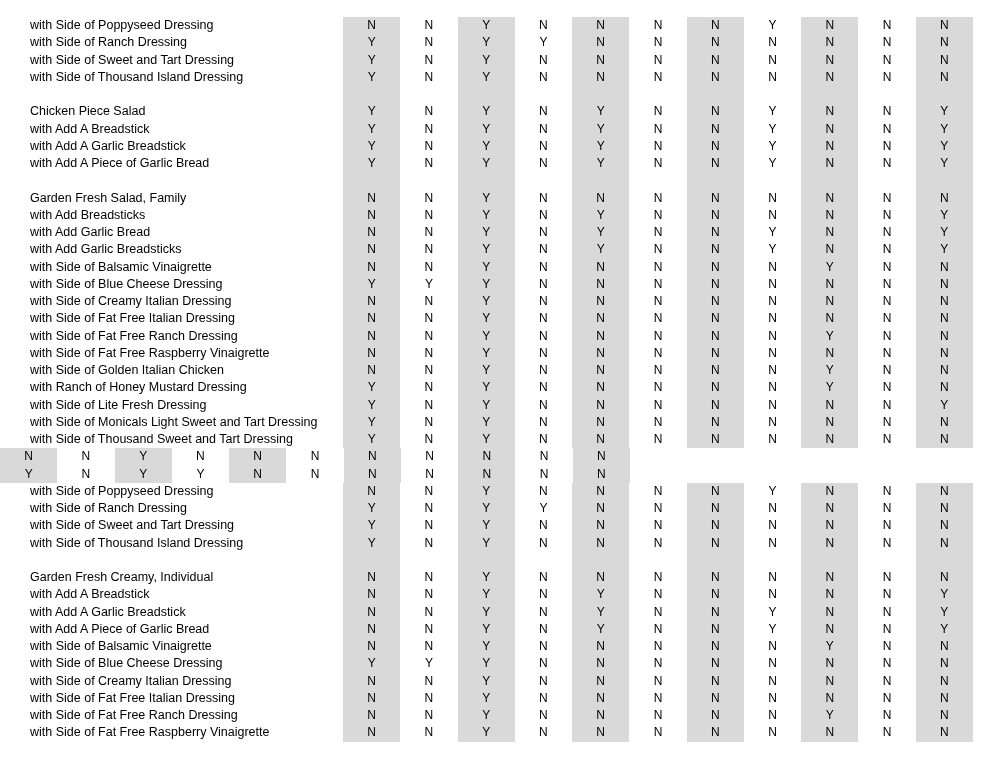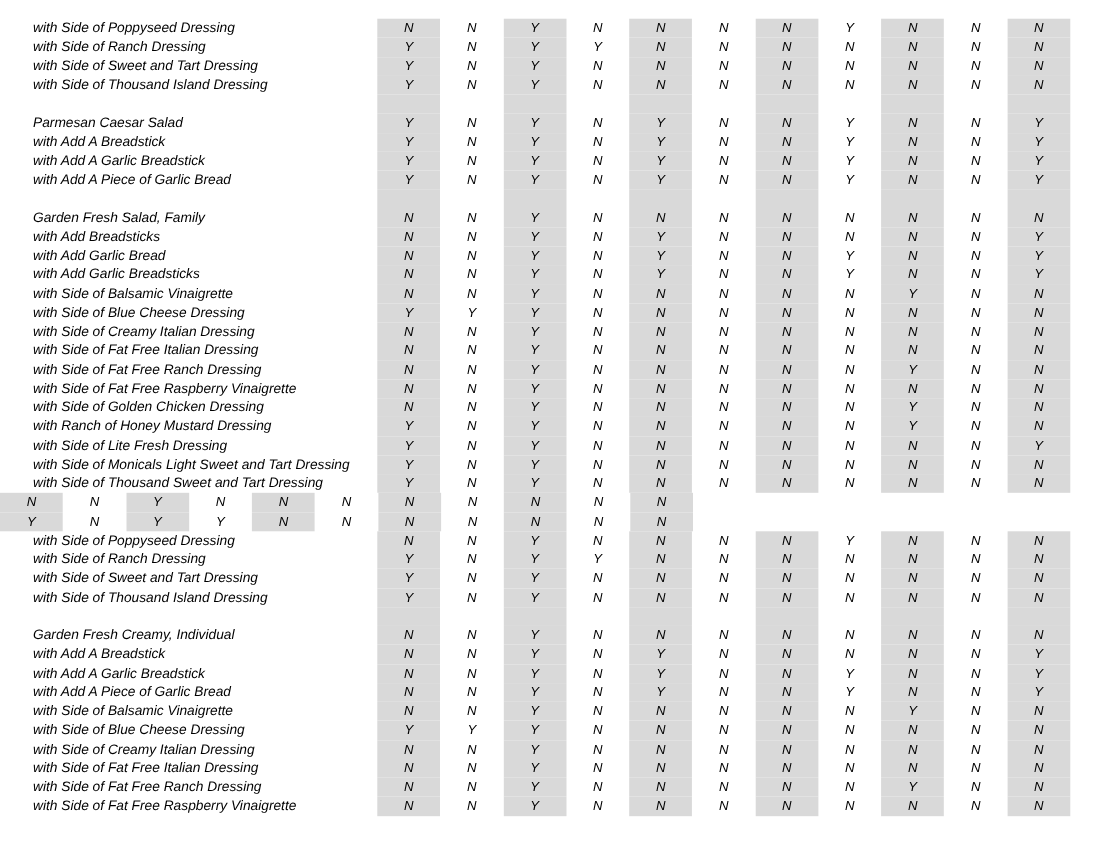--- a/index.html
+++ b/index.html
@@ -9,21 +9,20 @@
     position: relative;
     width: 1000px;
     height: 773px;
     background: #ffffff;
     overflow: hidden;
   }
   .grid {
     position: absolute;
     top: 17px;
     left: 0;
-    font-style: italic;
   }
   .row {
     display: flex;
     height: 17.25px;
     align-items: stretch;
   }
   .label {
     width: 343px;
     padding-left: 30px;
     font-size: 12.5px;
@@ -110,21 +109,21 @@
         <div class="cell"></div>
         <div class="cell band" style="background: rgb(217, 217, 217);"></div>
         <div class="cell"></div>
         <div class="cell band" style="background: rgb(217, 217, 217);"></div>
         <div class="cell"></div>
         <div class="cell band" style="background: rgb(217, 217, 217);"></div>
         <div class="cell"></div>
         <div class="cell band" style="background: rgb(217, 217, 217);"></div>
       </div>
       <div class="row">
-        <div class="label">Parmesan Caesar Salad</div>
+        <div class="label">Chicken Piece Salad</div>
         <div class="cell band" style="background: rgb(217, 217, 217);">Y</div>
         <div class="cell">N</div>
         <div class="cell band" style="background: rgb(217, 217, 217);">Y</div>
         <div class="cell">N</div>
         <div class="cell band" style="background: rgb(217, 217, 217);">Y</div>
         <div class="cell">N</div>
         <div class="cell band" style="background: rgb(217, 217, 217);">N</div>
         <div class="cell">Y</div>
         <div class="cell band" style="background: rgb(217, 217, 217);">N</div>
         <div class="cell">N</div>
@@ -320,21 +319,21 @@
         <div class="cell">N</div>
         <div class="cell band" style="background: rgb(217, 217, 217);">N</div>
         <div class="cell">N</div>
         <div class="cell band" style="background: rgb(217, 217, 217);">N</div>
         <div class="cell">N</div>
         <div class="cell band" style="background: rgb(217, 217, 217);">N</div>
         <div class="cell">N</div>
         <div class="cell band" style="background: rgb(217, 217, 217);">N</div>
       </div>
       <div class="row">
-        <div class="label">with Side of Golden Chicken Dressing</div>
+        <div class="label">with Side of Golden Italian Chicken</div>
         <div class="cell band" style="background: rgb(217, 217, 217);">N</div>
         <div class="cell">N</div>
         <div class="cell band" style="background: rgb(217, 217, 217);">Y</div>
         <div class="cell">N</div>
         <div class="cell band" style="background: rgb(217, 217, 217);">N</div>
         <div class="cell">N</div>
         <div class="cell band" style="background: rgb(217, 217, 217);">N</div>
         <div class="cell">N</div>
         <div class="cell band" style="background: rgb(217, 217, 217);">Y</div>
         <div class="cell">N</div>

